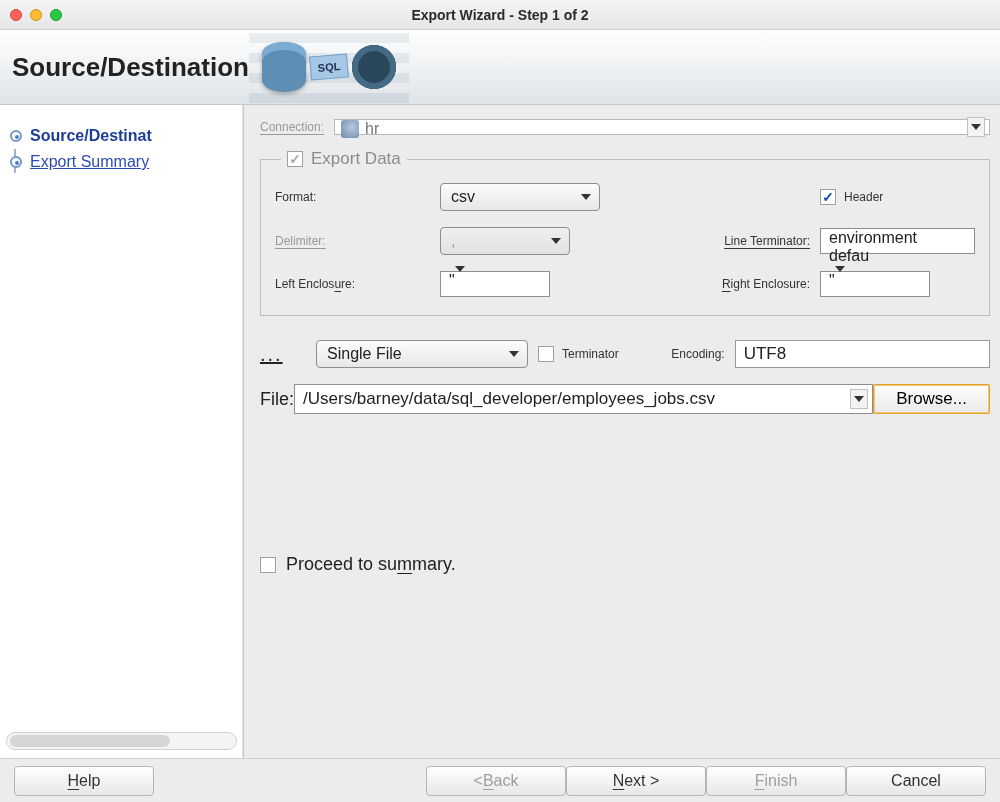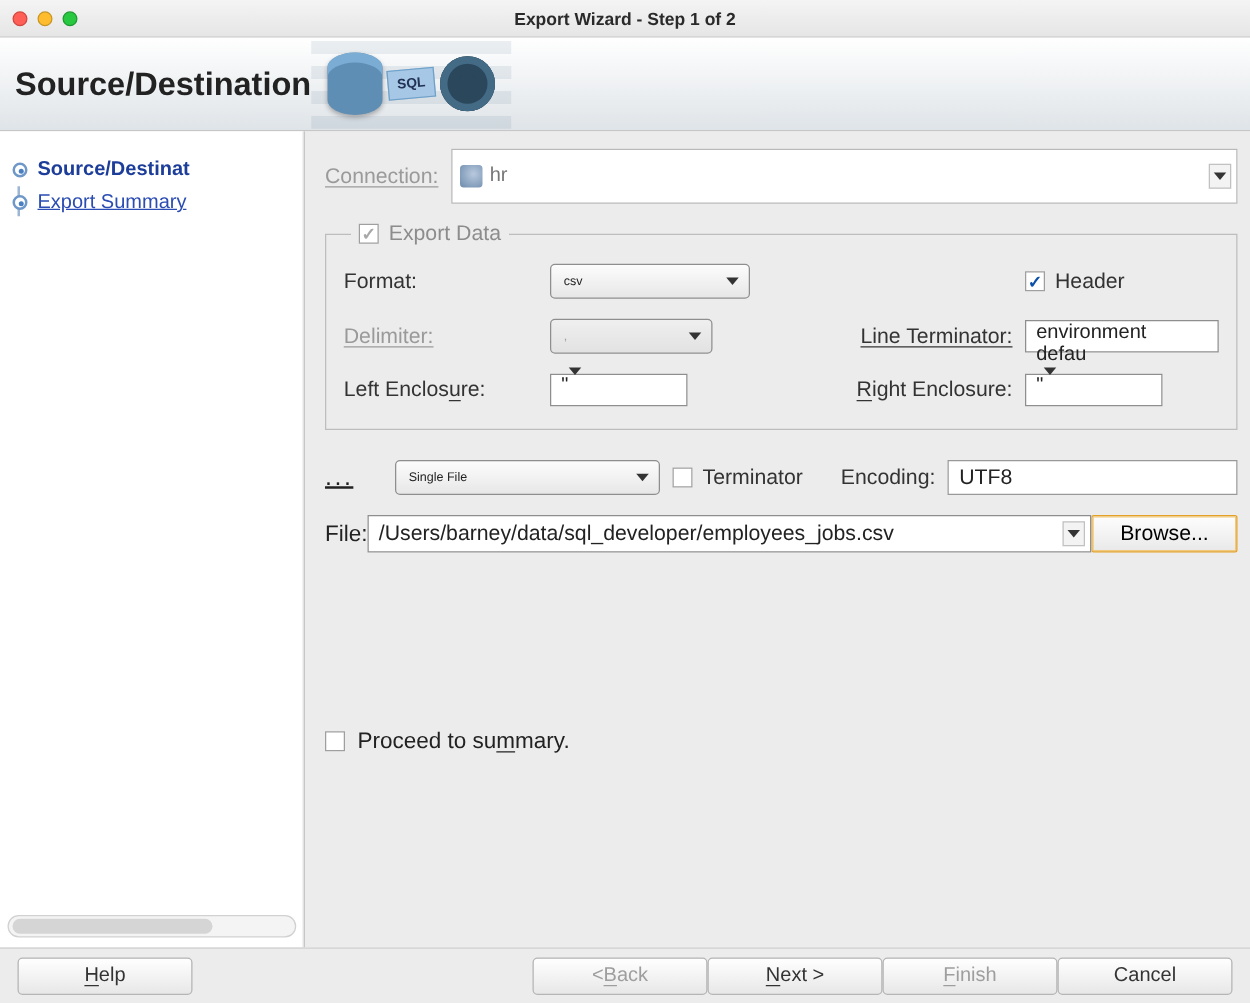--- a/index.html
+++ b/index.html
@@ -96,26 +96,26 @@
       position:absolute; left:6px; right:6px; bottom:8px; height:18px;
       background:#f4f4f4; border:1px solid #d1d1d1; border-radius:10px;
     }
     .sidebar .hscroll .thumb{
       position:absolute; left:3px; top:2px; bottom:2px; width:160px;
       background:#d5d5d5; border-radius:8px;
     }
 
     .content { flex:1; padding: 14px 10px 8px 16px; background:#ececec; overflow:hidden; }
     .row { display:flex; align-items:center; gap:10px; margin-bottom:14px; }
-    .label { font-size:17px; color:#333; }
+    .label { font-size:12px; color:#333; }
     .label.dim { color:#9a9a9a; }
     .ul1 { text-decoration: underline; text-underline-offset:3px; }
     .input-like {
-      height:44px; background:#fff; border:1px solid #b8b8b8;
-      display:flex; align-items:center; padding:0 24px 0 6px;
+      height:16px; background:#fff; border:1px solid #b8b8b8;
+      display:flex; align-items:flex-start; padding:0 24px 0 6px;
       color:#666; font-size:16px; position:relative; min-width: 40px;
     }
     .input-like .caret, .combo .caret, .filecombo .caret {
       position:absolute; right:4px; top:50%; transform:translateY(-50%);
       width:18px;height:20px; background:#f3f3f3; border:1px solid #c1c1c1;
       display:flex; align-items:center; justify-content:center;
     }
     .triangle { width:0;height:0;border-left:5px solid transparent;border-right:5px solid transparent;border-top:6px solid #333;}
 
     .conn-row .input-like { flex:1; color:#777;}
@@ -146,21 +146,21 @@
     .grid {
       display:grid;
       grid-template-columns: 155px 160px 200px 1fr;
       row-gap: 16px; column-gap: 10px; align-items:center;
       font-size:17px;
     }
     .combo {
       height:28px; border:1px solid #8e8e8e; border-radius:4px;
       background: linear-gradient(#fcfcfc,#e7e7e7);
       display:flex; align-items:center; padding:0 26px 0 10px;
-      font-size:10px; position:relative;
+      font-size:16px; position:relative;
     }
     .combo.disabled { color:#9f9f9f; background:linear-gradient(#efefef,#e2e2e2); }
     .combo .caret{ background:transparent; border:none; }
     .plain-input{
       height:26px;border:1px solid #8e8e8e;background:#fff;padding:0 24px 0 8px;
       font-size:16px; position:relative; width:110px;
     }
     .plain-input.wide { width:100%; }
     .inline-check { display:flex; align-items:center; gap:8px;}
 

